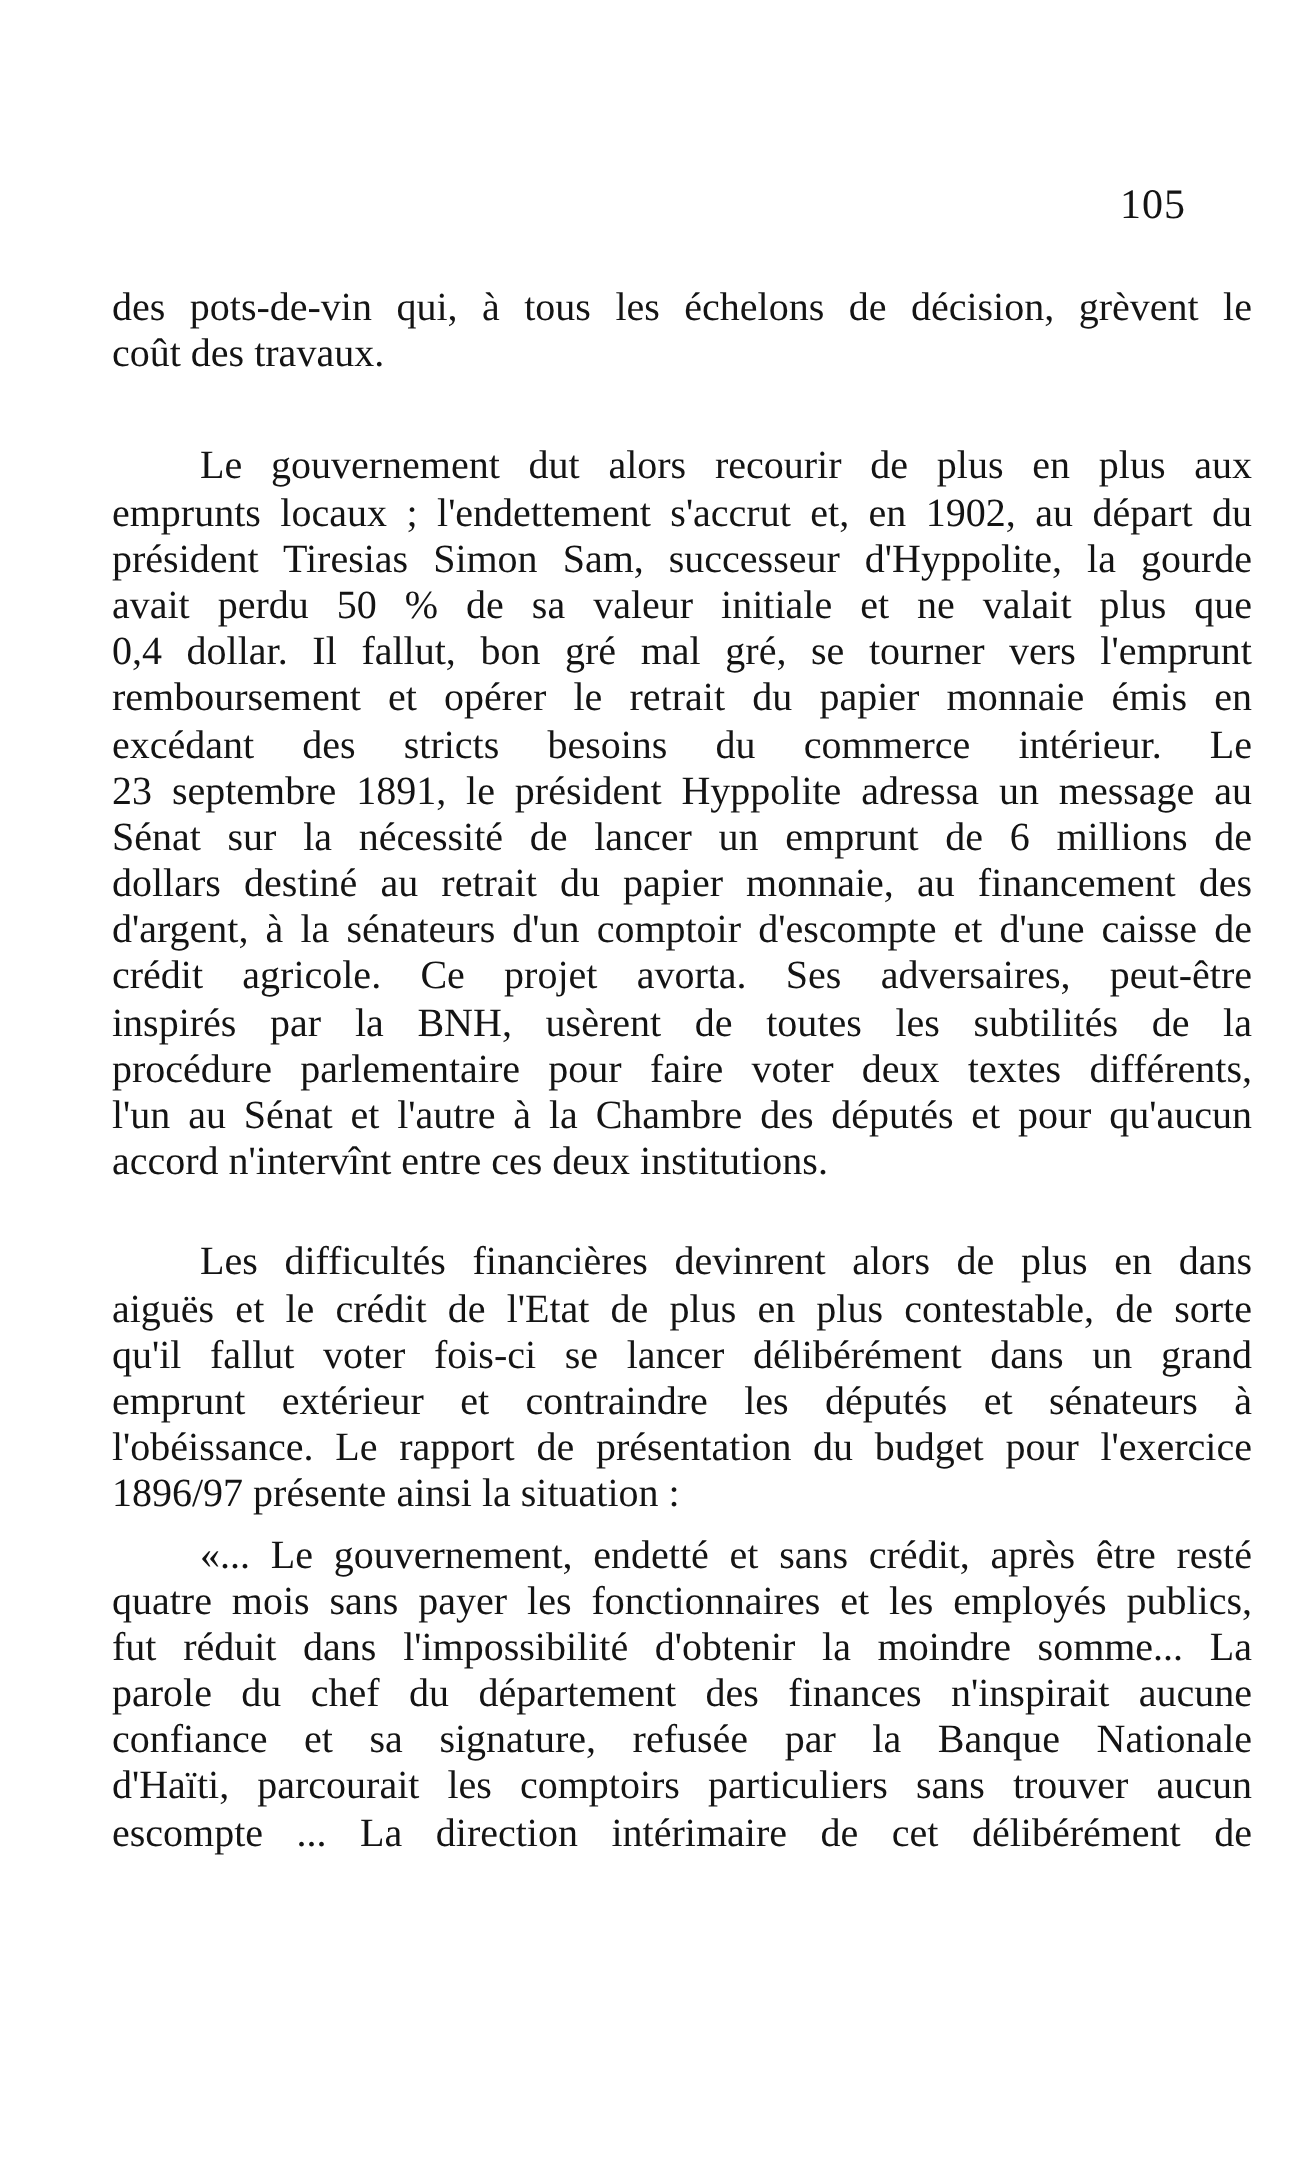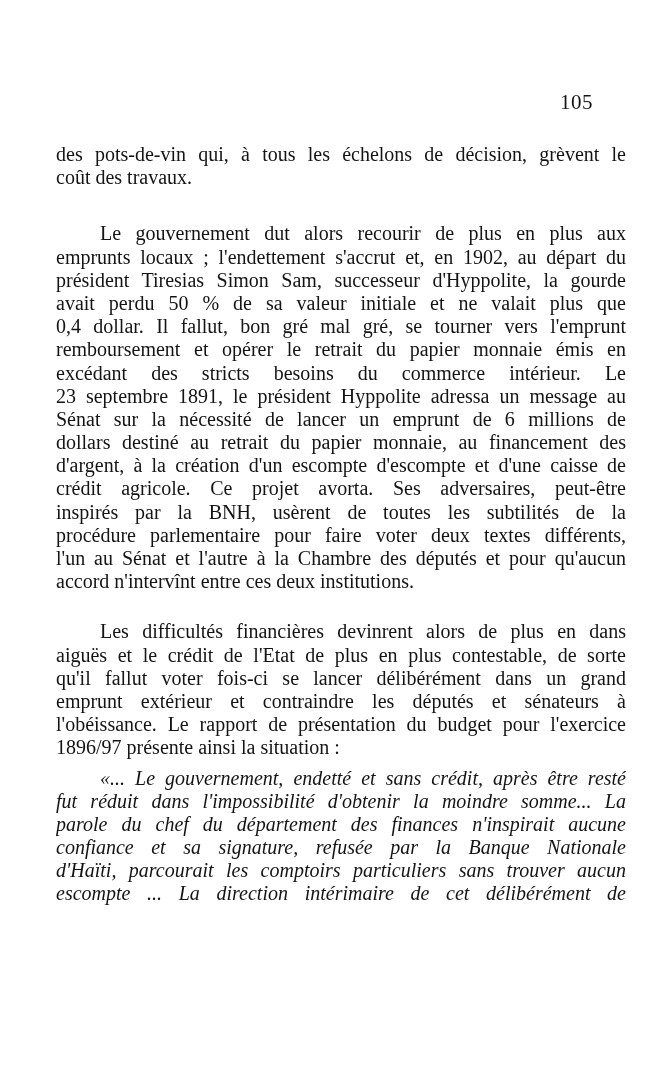--- a/index.html
+++ b/index.html
@@ -35,21 +35,20 @@
     top: 143px;
     width: 570px;
   }
   .paragraph {
     margin: 0;
   }
   .paragraph.p-gap-large { margin-bottom: 33px; }
   .paragraph.p-gap-medium { margin-bottom: 27px; }
   .paragraph.p-gap-none { margin-bottom: 0; }
   .paragraph.quote {
-    font-style: italic;
     margin-top: 7px;
   }
   .line {
     font-size: 20px;
     line-height: 23.2px;
     white-space: normal;
     text-align: justify;
     text-align-last: justify;
     text-justify: inter-word;
     overflow: hidden;
@@ -76,37 +75,38 @@
         <div class="line indent">Le gouvernement dut alors recourir de plus en plus aux</div>
         <div class="line">emprunts locaux ; l'endettement s'accrut et, en 1902, au départ du</div>
         <div class="line">président Tiresias Simon Sam, successeur d'Hyppolite, la gourde</div>
         <div class="line">avait perdu 50 % de sa valeur initiale et ne valait plus que</div>
         <div class="line">0,4 dollar. Il fallut, bon gré mal gré, se tourner vers l'emprunt</div>
         <div class="line">remboursement et opérer le retrait du papier monnaie émis en</div>
         <div class="line">excédant des stricts besoins du commerce intérieur. Le</div>
         <div class="line">23 septembre 1891, le président Hyppolite adressa un message au</div>
         <div class="line">Sénat sur la nécessité de lancer un emprunt de 6 millions de</div>
         <div class="line">dollars destiné au retrait du papier monnaie, au financement des</div>
-        <div class="line">d'argent, à la création d'un escompte d'escompte et d'une caisse de</div>
+        <div class="line">d'argent, à la sénateurs d'un comptoir d'escompte et d'une caisse de</div>
         <div class="line">crédit agricole. Ce projet avorta. Ses adversaires, peut-être</div>
         <div class="line">inspirés par la BNH, usèrent de toutes les subtilités de la</div>
         <div class="line">procédure parlementaire pour faire voter deux textes différents,</div>
         <div class="line">l'un au Sénat et l'autre à la Chambre des députés et pour qu'aucun</div>
         <div class="line no-justify">accord n'intervînt entre ces deux institutions.</div>
       </div>
       <div class="paragraph p-gap-none">
         <div class="line indent">Les difficultés financières devinrent alors de plus en dans</div>
         <div class="line">aiguës et le crédit de l'Etat de plus en plus contestable, de sorte</div>
         <div class="line">qu'il fallut voter fois-ci se lancer délibérément dans un grand</div>
         <div class="line">emprunt extérieur et contraindre les députés et sénateurs à</div>
         <div class="line">l'obéissance. Le rapport de présentation du budget pour l'exercice</div>
         <div class="line no-justify">1896/97 présente ainsi la situation :</div>
       </div>
       <div class="paragraph quote p-gap-none">
         <div class="line indent">«... Le gouvernement, endetté et sans crédit, après être resté</div>
+        <div class="line">quatre mois sans payer les fonctionnaires et les employés publics,</div>
         <div class="line">fut réduit dans l'impossibilité d'obtenir la moindre somme... La</div>
         <div class="line">parole du chef du département des finances n'inspirait aucune</div>
         <div class="line">confiance et sa signature, refusée par la Banque Nationale</div>
         <div class="line">d'Haïti, parcourait les comptoirs particuliers sans trouver aucun</div>
         <div class="line">escompte ... La direction intérimaire de cet délibérément de</div>
       </div>
     </div>
 </div>
 
 </body></html>

